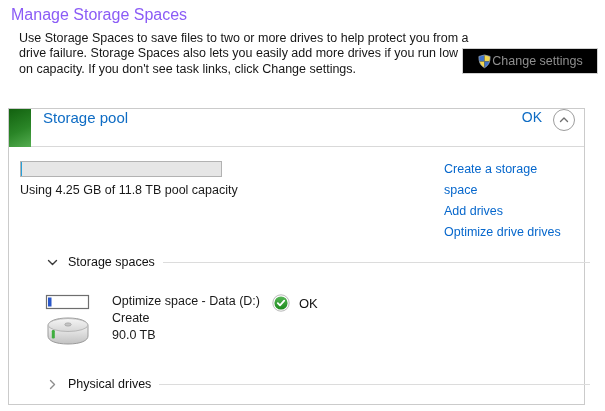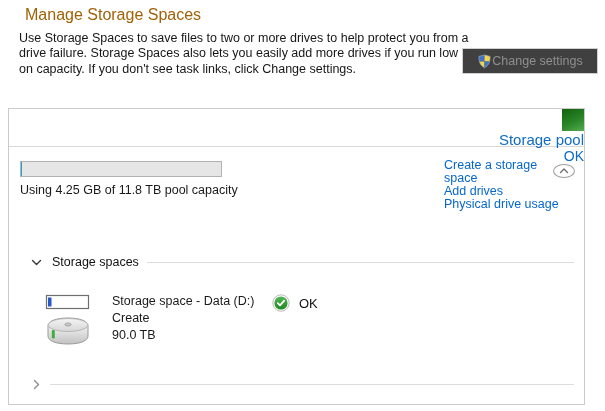--- a/index.html
+++ b/index.html
@@ -5,40 +5,40 @@
   * { box-sizing: border-box; margin: 0; padding: 0; }
   html, body { width: 605px; height: 411px; }
   body {
     position: relative;
     background: #ffffff;
     font-family: "Liberation Sans", sans-serif;
     color: #1a1a1a;
     overflow: hidden;
   }
   .page-title {
-    position: absolute; left: 25px; top: 6px;
-    font-size: 16px; font-weight: 400; color: #a16207;
+    position: absolute; left: 11px; top: 6px;
+    font-size: 16px; font-weight: 400; color: #8b5cf6;
   }
   .page-desc {
     position: absolute; left: 19px; top: 31px; width: 452px;
     font-size: 12.5px; line-height: 15.4px; color: #161616;
   }
   .change-btn {
     position: absolute; left: 462px; top: 48px; width: 136px; height: 26px;
-    background: #404040; border: 1px solid #d0d0d0;
+    background: #000000; border: 1px solid #d0d0d0;
     color: #8f8f8f; font-size: 12.5px; font-family: inherit;
     display: flex; align-items: center; justify-content: center; gap: 0;
   }
   .panel {
     position: absolute; left: 8px; top: 108px; width: 577px; height: 297px;
     border: 1px solid #cbcbcb; background: #fff;
   }
   .panel-header {
     height: 38px; border-bottom: 1px solid #d9d9d9;
-    display: flex; align-items: flex-end; flex-direction: column;
+    display: flex; align-items: flex-start;
   }
   .green-tile {
     width: 22px; height: 38px; flex: 0 0 22px;
     background: linear-gradient(155deg, #12610f 0%, #2a8527 55%, #54ad50 100%);
   }
   .pool-title { margin-left: 12px; font-size: 15px; color: #0e6cc4; }
   .pool-status { margin-left: auto; font-size: 14px; color: #0e6cc4; }
   .collapse-btn {
     width: 22px; height: 22px; border-radius: 50%;
     border: 1px solid #9d9d9d; background: #fff;
@@ -46,26 +46,26 @@
     display: flex; align-items: center; justify-content: center; cursor: pointer;
   }
   .pool-bar {
     position: absolute; left: 11px; top: 52px; width: 202px; height: 16px;
     background: #e6e6e6; border: 1px solid #b2b2b2;
   }
   .pool-bar-fill { height: 100%; width: 0.05%; background: #26a0da; }
   .pool-usage { position: absolute; left: 11px; top: 74px; font-size: 12.5px; }
   .pool-links {
     position: absolute; left: 435px; top: 50px; width: 140px;
-    font-size: 12.5px; line-height: 13px;
+    font-size: 12.5px; line-height: 21px;
   }
   .link { display: block; color: #0667cc; text-decoration: none; cursor: pointer; }
   .wrap-narrow { width: 110px; }
   .expander {
-    position: absolute; left: 0; width: 100%; height: 18px;
+    position: absolute; left: 16px; width: 100%; height: 18px;
     display: flex; align-items: center; cursor: pointer;
   }
   .expander.storage-spaces { top: 144px; }
   .expander.physical-drives { top: 266px; }
   .exp-chevron { margin-left: 22px; flex: 0 0 auto; display: flex; }
   .exp-label { margin-left: 10px; font-size: 12.5px; color: #111; white-space: nowrap; }
   .exp-line { flex: 1 1 auto; height: 1px; background: #dcdcdc; margin: 0 10px 0 8px; }
   .drive-icon { position: absolute; left: 36px; top: 185px; }
   .space-details {
     position: absolute; left: 103px; top: 184px;
@@ -124,21 +124,21 @@
   </div>
 
   <div class="pool-bar">
     <div class="pool-bar-fill"></div>
   </div>
   <div class="pool-usage">Using 4.25 GB of 11.8 TB pool capacity</div>
 
   <div class="pool-links">
     <a class="link wrap-narrow">Create a storage space</a>
     <a class="link">Add drives</a>
-    <a class="link">Physical drive usage</a>
+    <a class="link">Optimize drive drives</a>
   </div>
 
   <div class="expander storage-spaces">
     <span class="exp-chevron">
       <svg width="11" height="11" viewBox="0 0 11 11">
         <path d="M1.5 3.5 L5.5 7.5 L9.5 3.5" fill="none" stroke="#3a3a3a" stroke-width="1.4" stroke-linecap="round" stroke-linejoin="round"></path>
       </svg>
     </span>
     <span class="exp-label">Storage spaces</span>
     <span class="exp-line"></span>
@@ -162,21 +162,21 @@
       <rect x="3" y="3.5" width="3.5" height="9" fill="#2a57c8"></rect>
 
       <path d="M23 24 C10 24 3 27.5 3 32 L3 42 C3 46.5 10 50 23 50 C36 50 43 46.5 43 42 L43 32 C43 27.5 36 24 23 24 Z" fill="url(#driveBody)" stroke="#9b9b9b" stroke-width="1"></path>
       <ellipse cx="23" cy="31" rx="20" ry="6.5" fill="url(#driveTop)" stroke="#ababab" stroke-width="0.8"></ellipse>
       <ellipse cx="23" cy="30.5" rx="3.2" ry="1.6" fill="#c4c4c4" stroke="#9b9b9b" stroke-width="0.7"></ellipse>
       <rect x="6.8" y="36" width="3" height="8.5" rx="1.2" fill="#3fae3f"></rect>
     </svg>
   </div>
 
   <div class="space-details">
-    <div>Storage space - Data (D:)</div>
+    <div>Optimize space - Data (D:)</div>
     <div>Create</div>
     <div>90.0 TB</div>
   </div>
 
   <div class="space-status">
     <span style="display:flex;">
       <svg width="18" height="18" viewBox="0 0 18 18">
         <defs>
           <linearGradient id="okGrad" x1="0" y1="0" x2="0" y2="1">
             <stop offset="0" stop-color="#55b555"></stop>
@@ -191,16 +191,17 @@
     <span class="space-status-label">OK</span>
   </div>
 
 
   <div class="expander physical-drives">
     <span class="exp-chevron">
       <svg width="11" height="11" viewBox="0 0 11 11">
         <path d="M3.5 1.5 L7.5 5.5 L3.5 9.5" fill="none" stroke="#8d8d8d" stroke-width="1.4" stroke-linecap="round" stroke-linejoin="round"></path>
       </svg>
     </span>
+    <span class="exp-label">Physical drives</span>
     <span class="exp-line"></span>
   </div>
 
 </div>
 
 </body></html>

